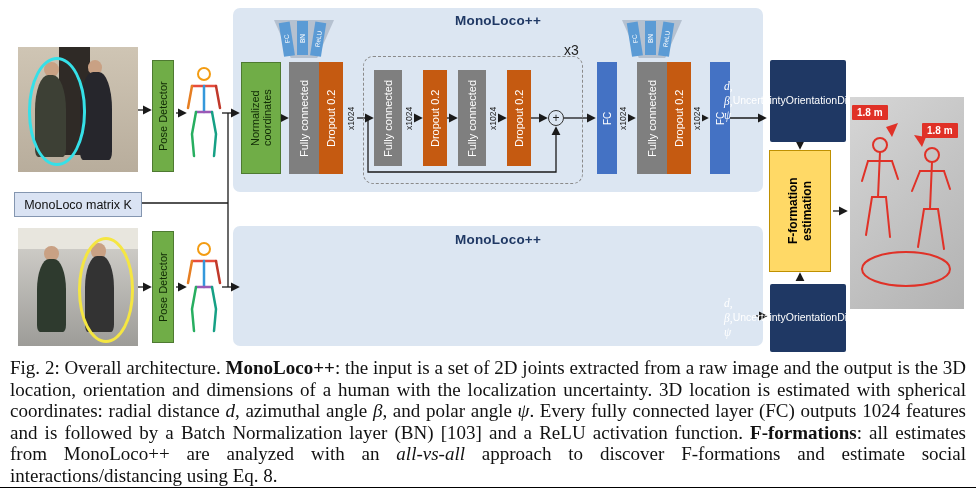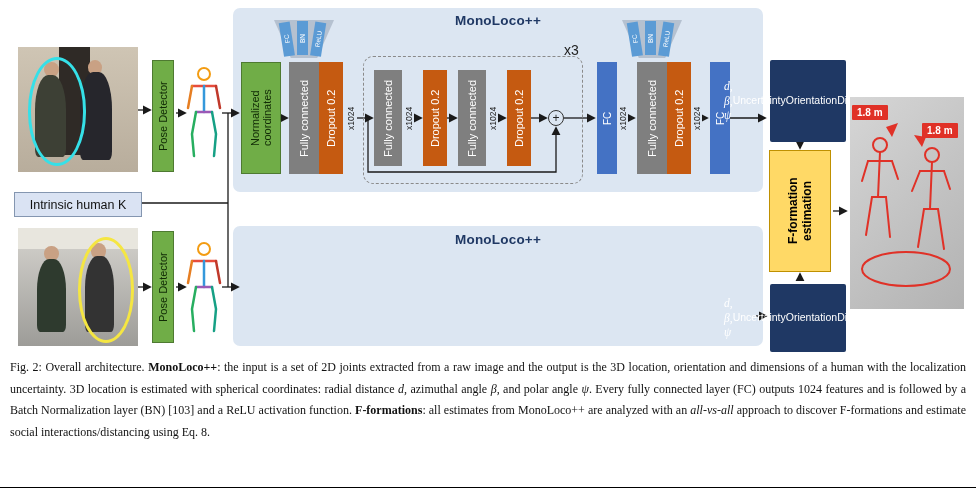--- a/index.html
+++ b/index.html
@@ -36,21 +36,21 @@
   .plus{position:absolute;width:16px;height:16px;border:1.3px solid #333;border-radius:50%;
         background:#dce6f2;display:flex;align-items:center;justify-content:center;
         font-size:12px;line-height:1;color:#222;box-sizing:border-box;}
   .photo{position:absolute;overflow:hidden;}
   .ellipse{position:absolute;border-radius:50%;}
   .sil{position:absolute;border-radius:42% 42% 10% 10%;}
   .head{position:absolute;border-radius:50%;background:#c9a184;}
   .chip{position:absolute;background:#e03127;color:#fff;font-weight:bold;
         font-size:10px;padding:2px 5px;border-radius:1px;}
   .caption{position:absolute;left:10px;top:357px;width:956px;
-           font-family:"Liberation Serif",serif;font-size:12px;line-height:21.5px;
+           font-family:"Liberation Serif",serif;font-size:19px;line-height:21.5px;
            color:#111;text-align:justify;}
   .seg-bold{font-weight:bold;}
   .seg-italic{font-style:italic;}
   .botrule{position:absolute;left:0;top:487px;width:976px;border-top:1.5px solid #000;}
 </style>
 </head>
 <body>
 
 <div id="page">
 
@@ -132,21 +132,21 @@
        background:linear-gradient(180deg,#d6d4cf,#9d9c98);">
     <div class="abs" style="left:0;top:0;width:100%;height:18%;background:#e8e6de;"></div>
     <div class="head" style="left:22%;top:15%;width:12%;height:13%;"></div>
     <div class="sil" style="left:16%;top:26%;width:24%;height:62%;background:#2e3a2e;"></div>
     <div class="head" style="left:61%;top:13%;width:12%;height:13%;"></div>
     <div class="sil" style="left:56%;top:24%;width:24%;height:64%;background:#333333;"></div>
     <div class="ellipse" style="left:50%;top:8%;width:42%;height:84%;border:3px solid #f5e642;"></div>
   </div>
 
   <div class="kbox" style="left:14px;top:192px;width:126px;height:23px;">
-    <span>Intrinsic human K</span>
+    <span>MonoLoco matrix K</span>
   </div>
 
   <div class="block green" style="left:152px;top:60px;width:22px;height:112px;">
     <span class="vtext">Pose Detector</span>
   </div>
   <div class="block green" style="left:152px;top:231px;width:22px;height:112px;">
     <span class="vtext">Pose Detector</span>
   </div>
 
   <div class="trap" style="left:274px;top:20px;width:60px;height:38px;"></div>

